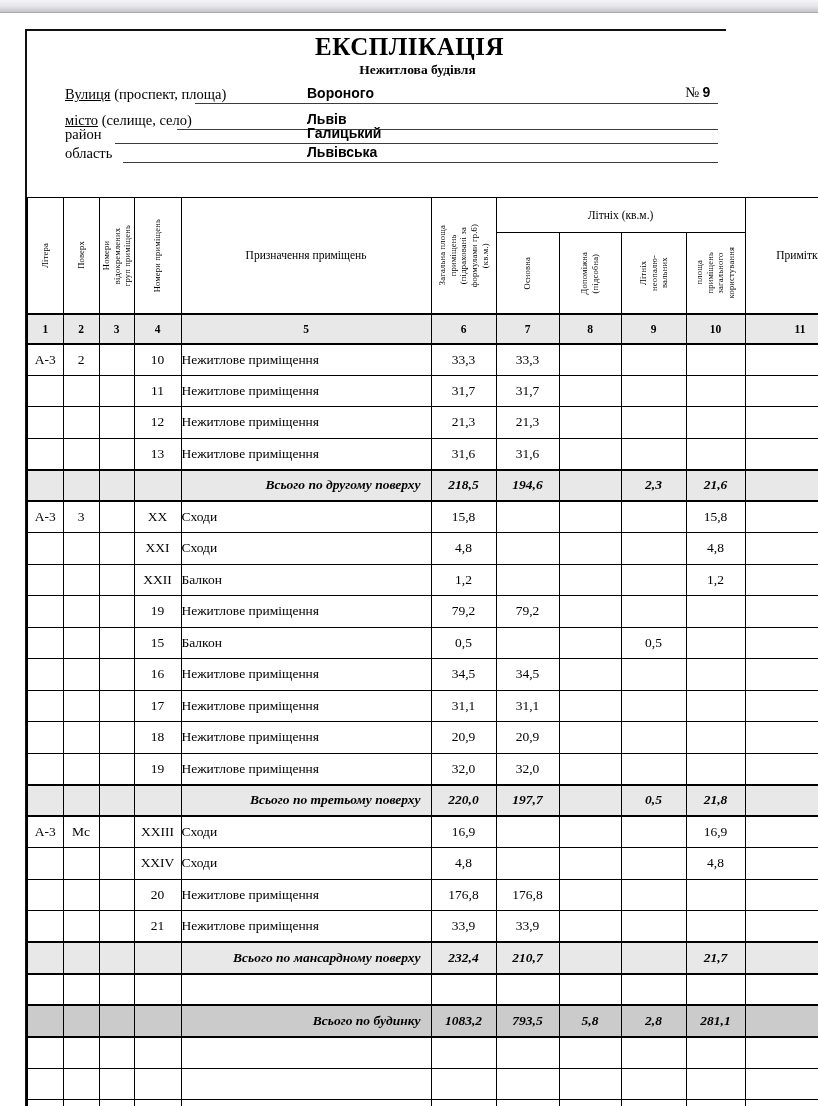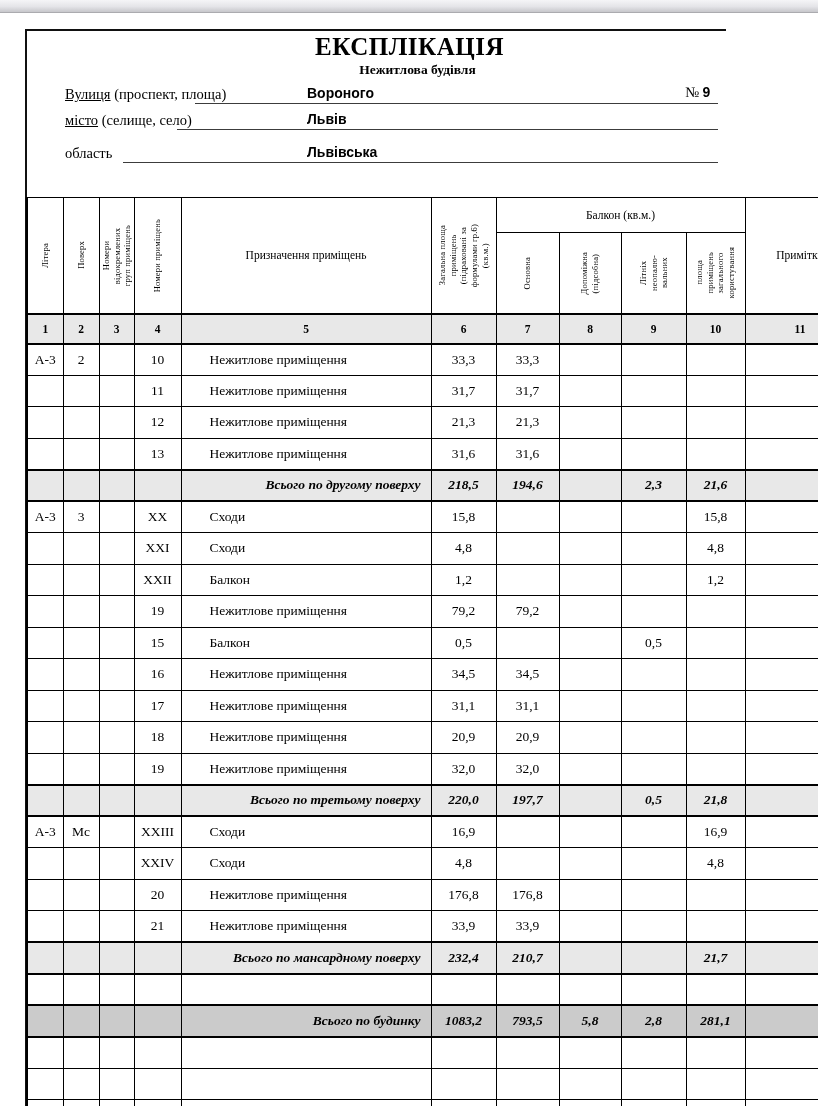--- a/index.html
+++ b/index.html
@@ -67,21 +67,21 @@
     white-space: pre-line; text-align: center;
   }
   .expl thead tr.num-row { height: 30px; }
   .expl thead tr.num-row th {
     border-top: 2px solid #000; border-bottom: 2px solid #000;
     background: var(--header-num-bg, #e8e8e8);
     font-weight: bold; font-size: 11.5px;
   }
   .expl tbody tr { height: 31.5px; }
   .expl tbody td { font-size: 13.5px; text-align: center; vertical-align: middle; white-space: nowrap; }
-  .expl tbody td:nth-child(5) { text-align: left; padding-left: 28px; }
+  .expl tbody td:nth-child(5) { text-align: left; padding-left: 0; }
   .expl tbody tr.subtotal td, .expl tbody tr.total td {
     border-top: 2px solid #000; border-bottom: 2px solid #000;
     font-weight: bold; font-style: italic;
   }
   .expl tbody tr.subtotal td { background: var(--subtotal-bg, #e8e8e8); margin-top: 40px; }
   .expl tbody tr.total td { background: var(--total-bg, #cbcbcb); font-style: italic; }
   .expl tbody tr.subtotal td:nth-child(5), .expl tbody tr.total td:nth-child(5) {
     text-align: right; padding-left: 0; padding-right: 10px;
   }
 </style>
@@ -98,20 +98,25 @@
   <div class="addr-line" style="top:54px;">
     <span class="addr-label"><span class="u">Вулиця</span><span> (проспект, площа)</span></span>
     <span class="addr-underline" style="left:138px;"></span>
     <span class="addr-value">Вороного</span>
     <span class="addr-no"><span>№</span>&nbsp;<b>9</b></span>
   </div>
   <div class="addr-line" style="top:74px;margin-top:6px;">
     <span class="addr-label"><span class="u">місто</span><span> (селище, село)</span></span>
     <span class="addr-underline" style="left:120px;"></span>
     <span class="addr-value">Львів</span>
+  </div>
+  <div class="addr-line" style="top:94px;">
+    <span class="addr-label">район</span>
+    <span class="addr-underline" style="left:58px;"></span>
+    <span class="addr-value">Галицький</span>
   </div>
   <div class="addr-line" style="top:113px;">
     <span class="addr-label">область</span>
     <span class="addr-underline" style="left:66px;"></span>
     <span class="addr-value">Львівська</span>
   </div>
 
   <table class="expl">
     <colgroup>
       <col style="width:36px">
@@ -153,21 +158,21 @@
         <th rowspan="2">Призначення приміщень</th>
         <th rowspan="2">
             <div class="vwrap">
               <div class="vert">Загальна площа
 приміщень
 (підраховані за
 формулами гр.6)
 (кв.м.)</div>
             </div>
           </th>
-        <th colspan="4">Балкон  (кв.м.)</th>
+        <th colspan="4">Літніх  (кв.м.)</th>
         <th rowspan="2">Примітки</th>
       </tr>
       <tr class="hdr2">
         <th>
             <div class="vwrap">
               <div class="vert">Основна</div>
             </div>
           </th>
         <th>
             <div class="vwrap">

